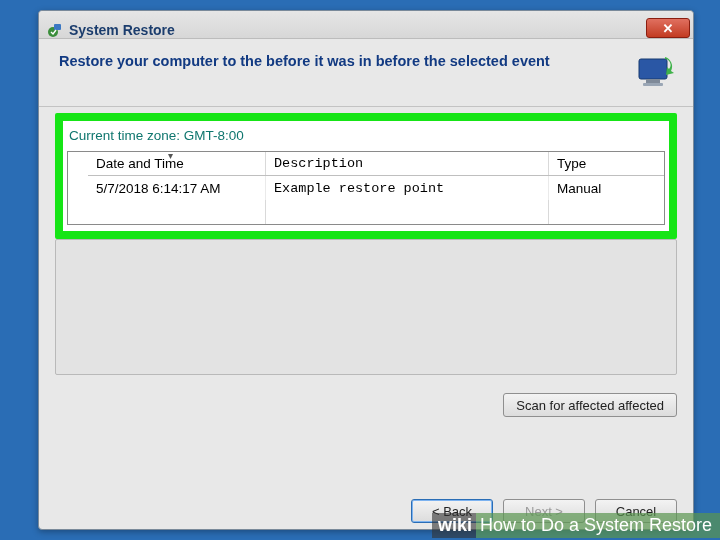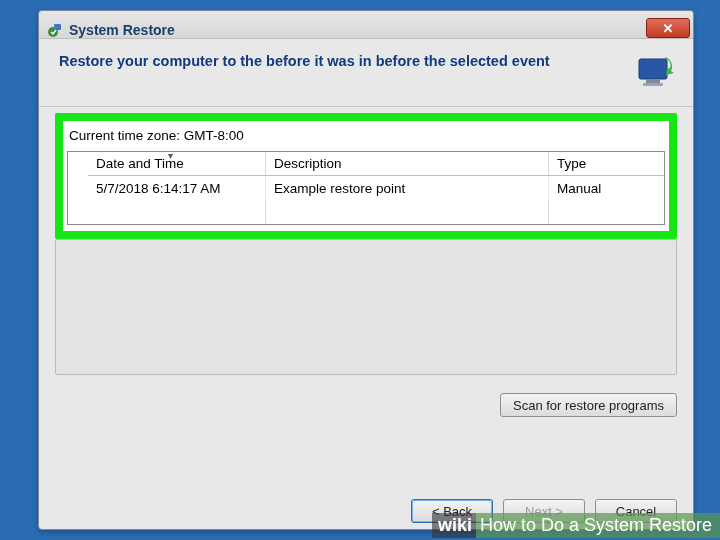--- a/index.html
+++ b/index.html
@@ -81,21 +81,21 @@
   .content {
     padding: 6px 16px 0 16px;
   }
   .highlight-frame {
     border: 8px solid #16e516;
     border-radius: 2px;
     background: #fff;
     padding: 4px 4px 6px 4px;
   }
   .tz-line {
-    color: #000000;
+    color: #0f766e;
     font-size: 13.5px;
     padding: 3px 2px 8px 2px;
   }
   .table {
     border: 1px solid #8a8a8a;
     background: #fff;
     font-size: 13.5px;
   }
   .table .row {
     display: flex;
@@ -108,21 +108,21 @@
     padding-left: 8px;
     border-right: 1px solid #d9d9d9;
     height: 100%;
     display: flex;
     align-items: center;
     position: relative;
     overflow: hidden;
     white-space: nowrap;
   }
   .c-date { flex: 0 0 178px; }
-  .c-desc { flex: 1; }
+  .c-desc { flex: 1; font-family: Liberation Mono, monospace; }
   .c-type { flex: 0 0 115px; border-right: none; }
   .sort-caret {
     position: absolute;
     left: 80px;
     top: -2px;
     font-size: 10px;
     color: #555;
   }
   .data-row { height: 24px; }
   .data-row .cell { border-right-color: #eaeaea; }
@@ -246,21 +246,21 @@
           <div class="cell c-desc"></div>
           <div class="cell c-type"></div>
         </div>
       </div>
     </div>
   </div>
 
   <div class="recessed"></div>
 
   <div class="scan-row">
-    <div class="btn">Scan for restore programs</div>
+    <div class="btn">Scan for affected affected</div>
   </div>
 
   <div class="bottom-bar">
     <div class="btn primary">&lt; Back</div>
     <div class="btn disabled">Next &gt;</div>
     <div class="btn">Cancel</div>
   </div>
 
 </div>
 

